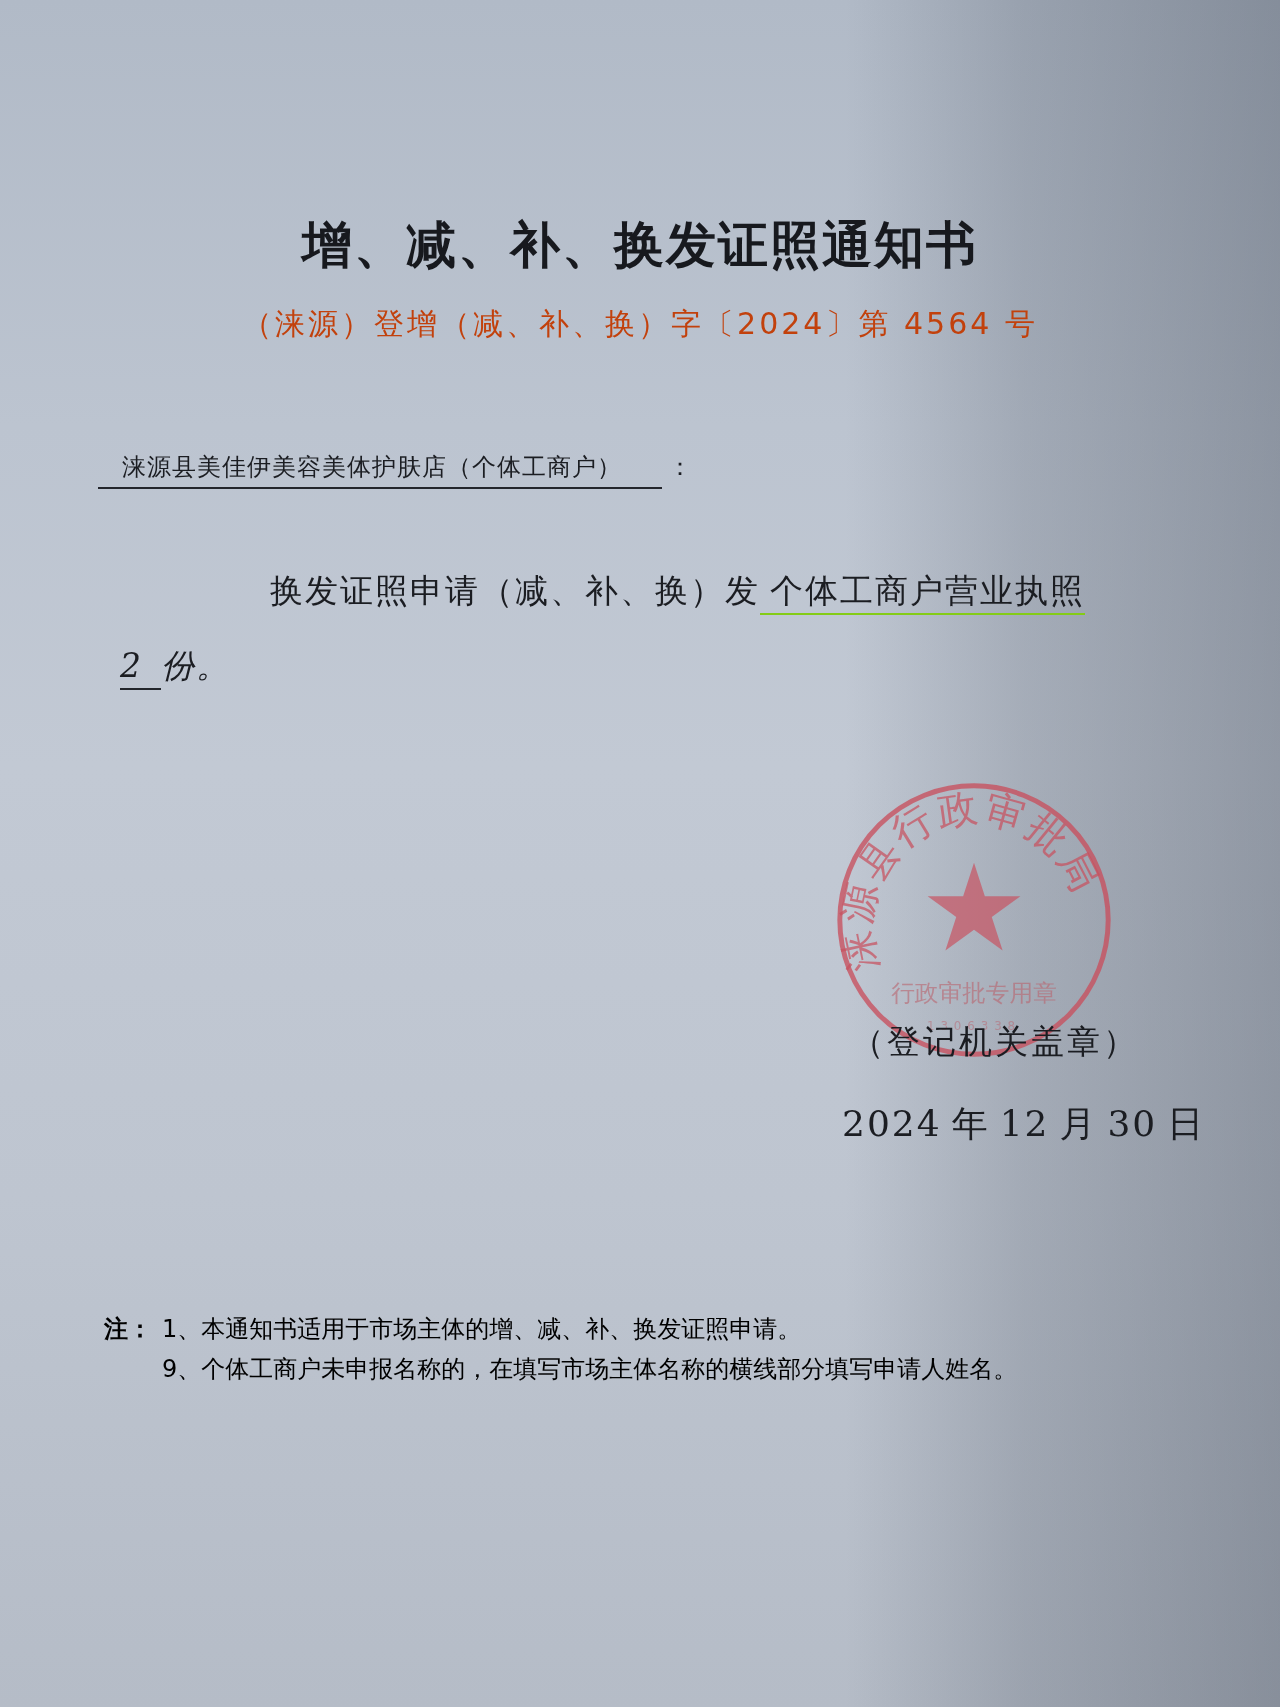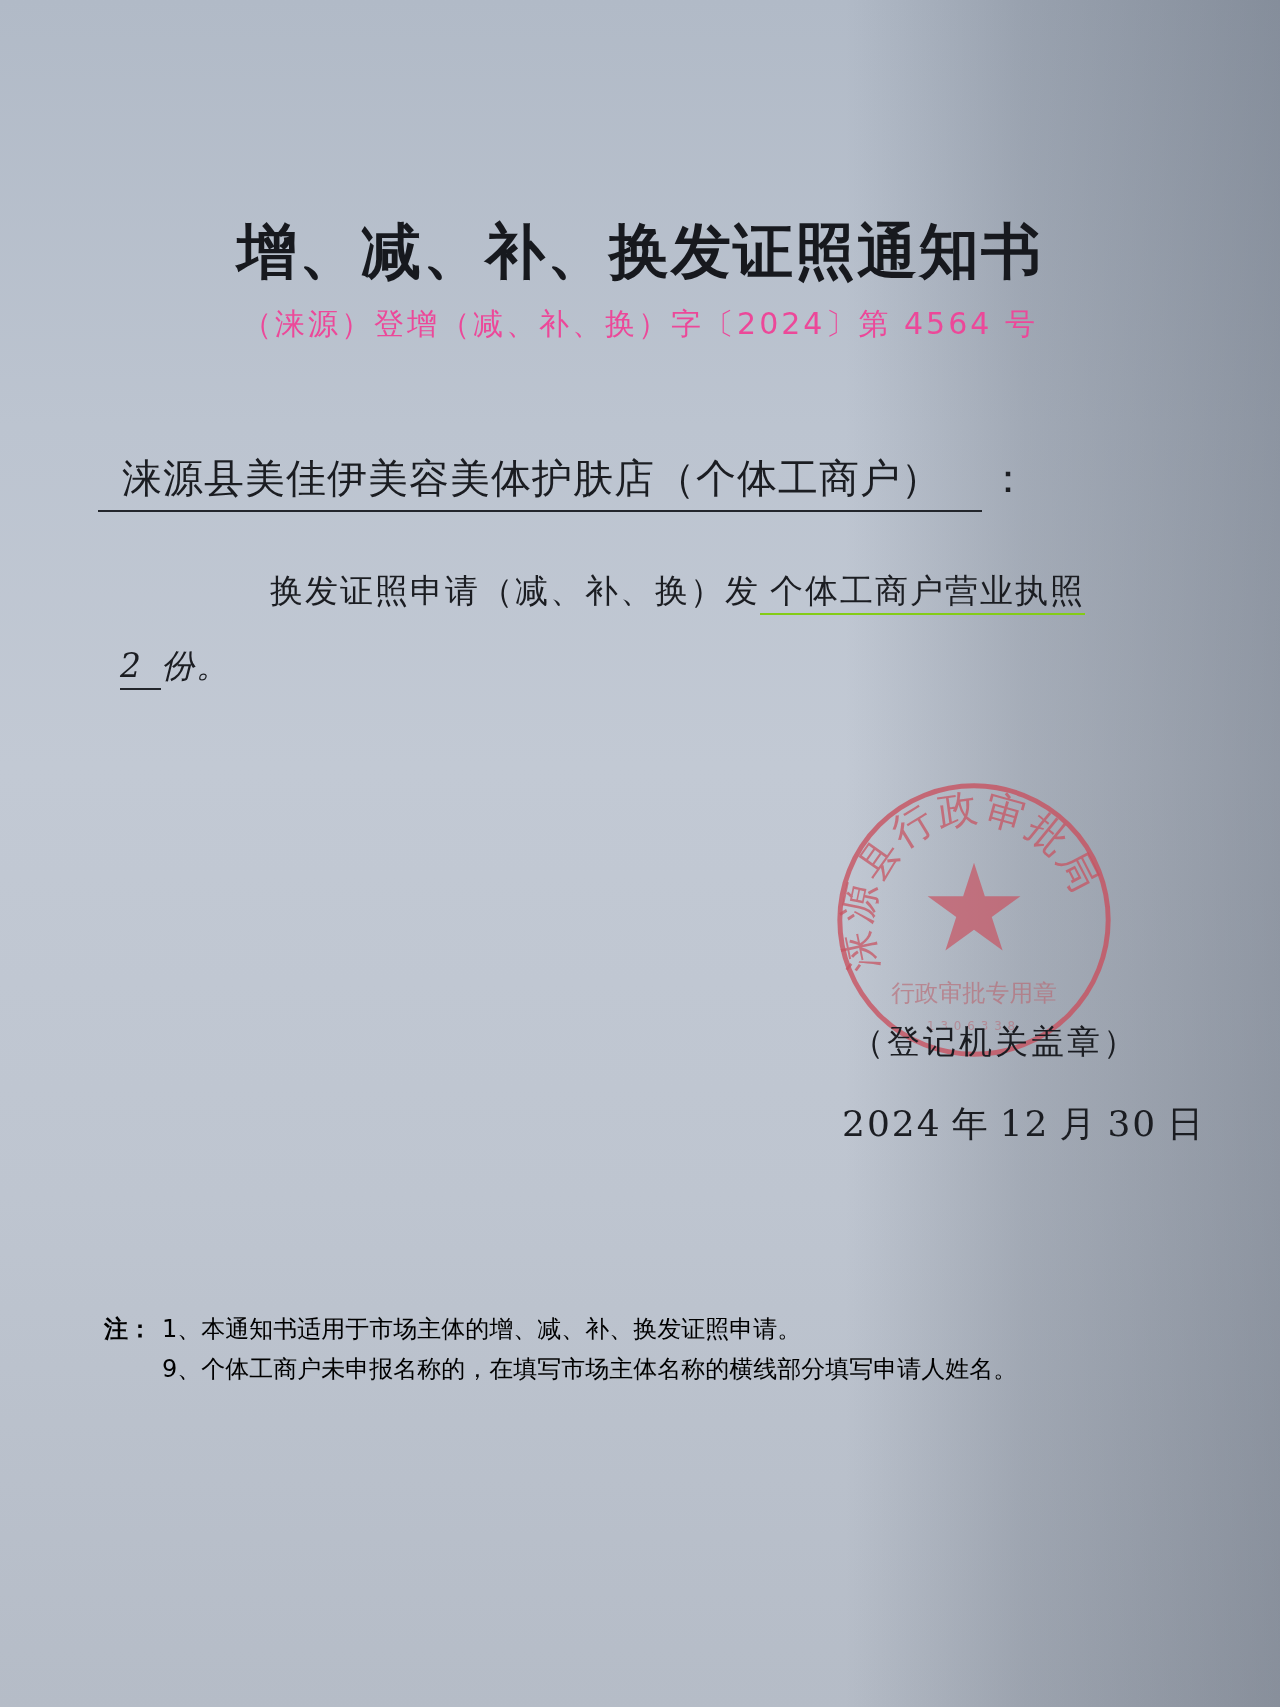--- a/index.html
+++ b/index.html
@@ -21,40 +21,40 @@
       position: absolute;
       left: 0; top: 0;
       width: 1280px; height: 1707px;
     }
     .title {
       position: absolute;
       left: 0; width: 1280px;
       top: 212px;
       text-align: center;
       font-family: "DejaVu Sans", "Liberation Sans", sans-serif;
-      font-size: 60px;
+      font-size: 50px;
       font-weight: bold;
       letter-spacing: 2px;
       color: #17191e;
     }
     .doc-number {
       position: absolute;
       left: 0; width: 1280px;
       top: 304px;
       text-align: center;
       font-family: "DejaVu Sans", "Liberation Sans", sans-serif;
       font-size: 30px;
       letter-spacing: 3px;
-      color: #ec4899;
+      color: #c2410c;
     }
     .addressee {
       position: absolute;
       left: 122px;
       top: 451px;
-      font-size: 40px;
+      font-size: 24px;
       letter-spacing: 1px;
       color: #1b1d22;
       white-space: nowrap;
     }
     .addressee .name {
       display: inline-block;
       border-bottom: 2px solid #23262c;
       padding: 0 40px 4px 24px;
       margin-left: -24px;
     }

